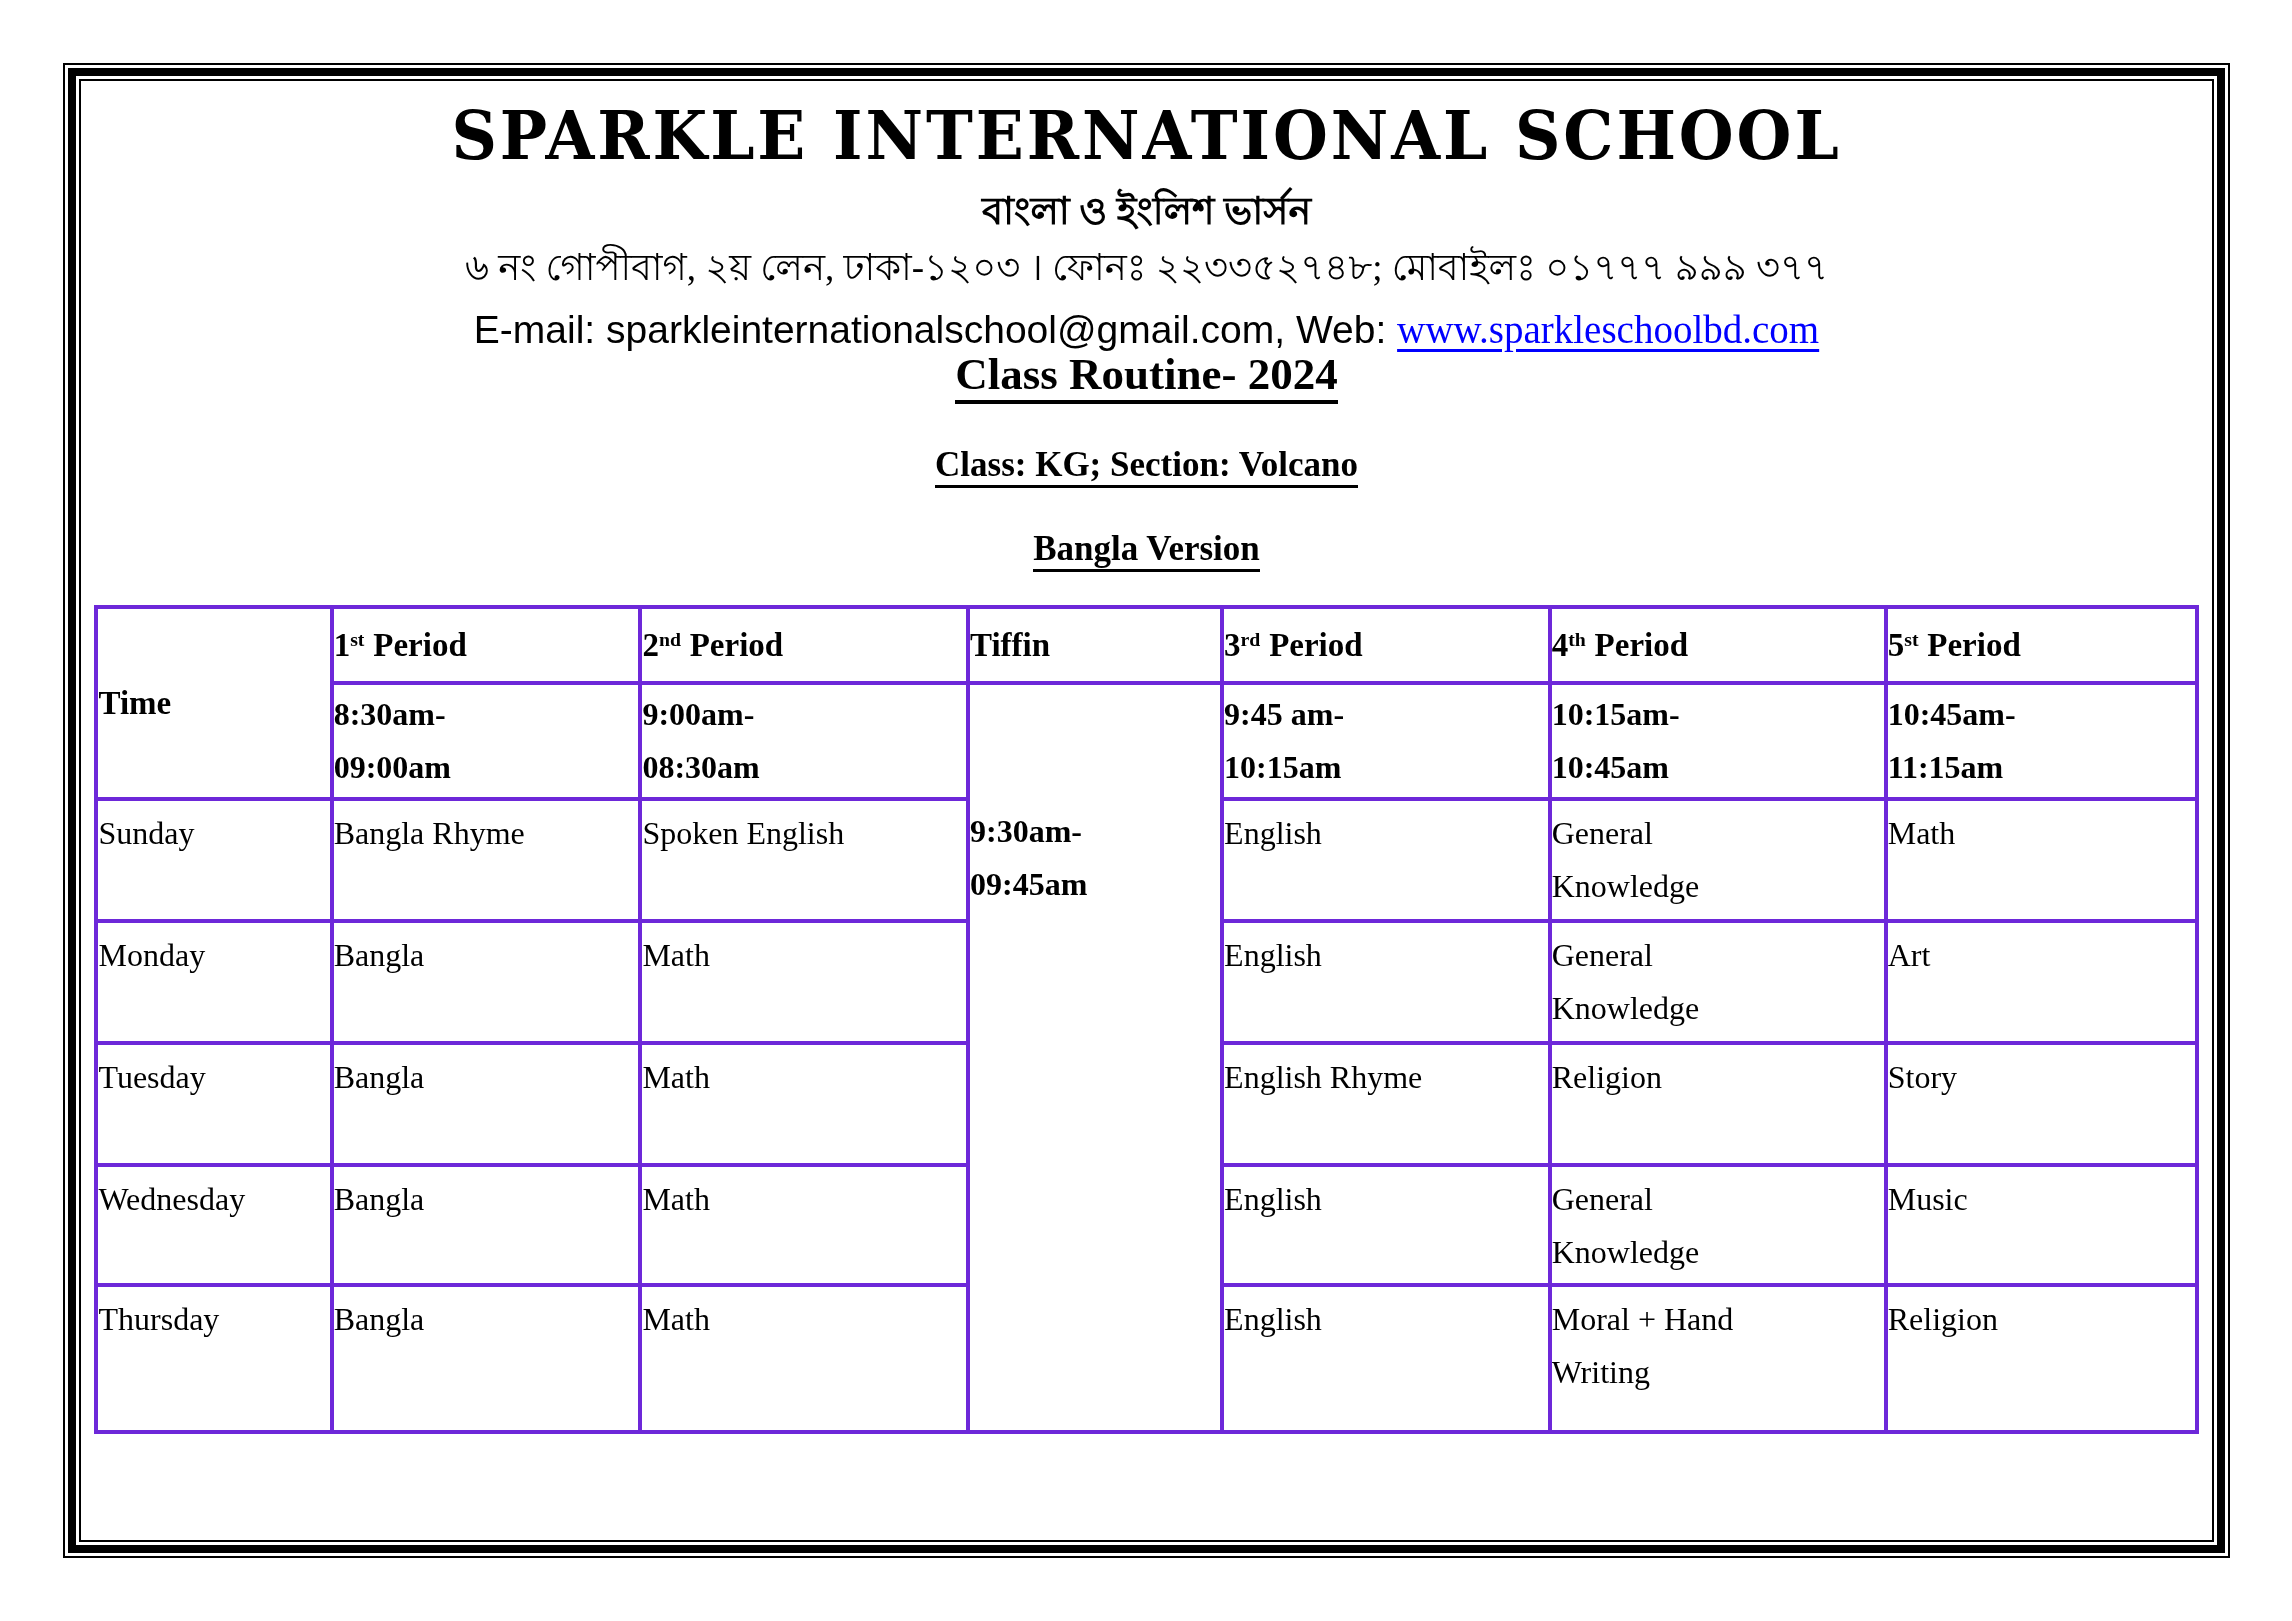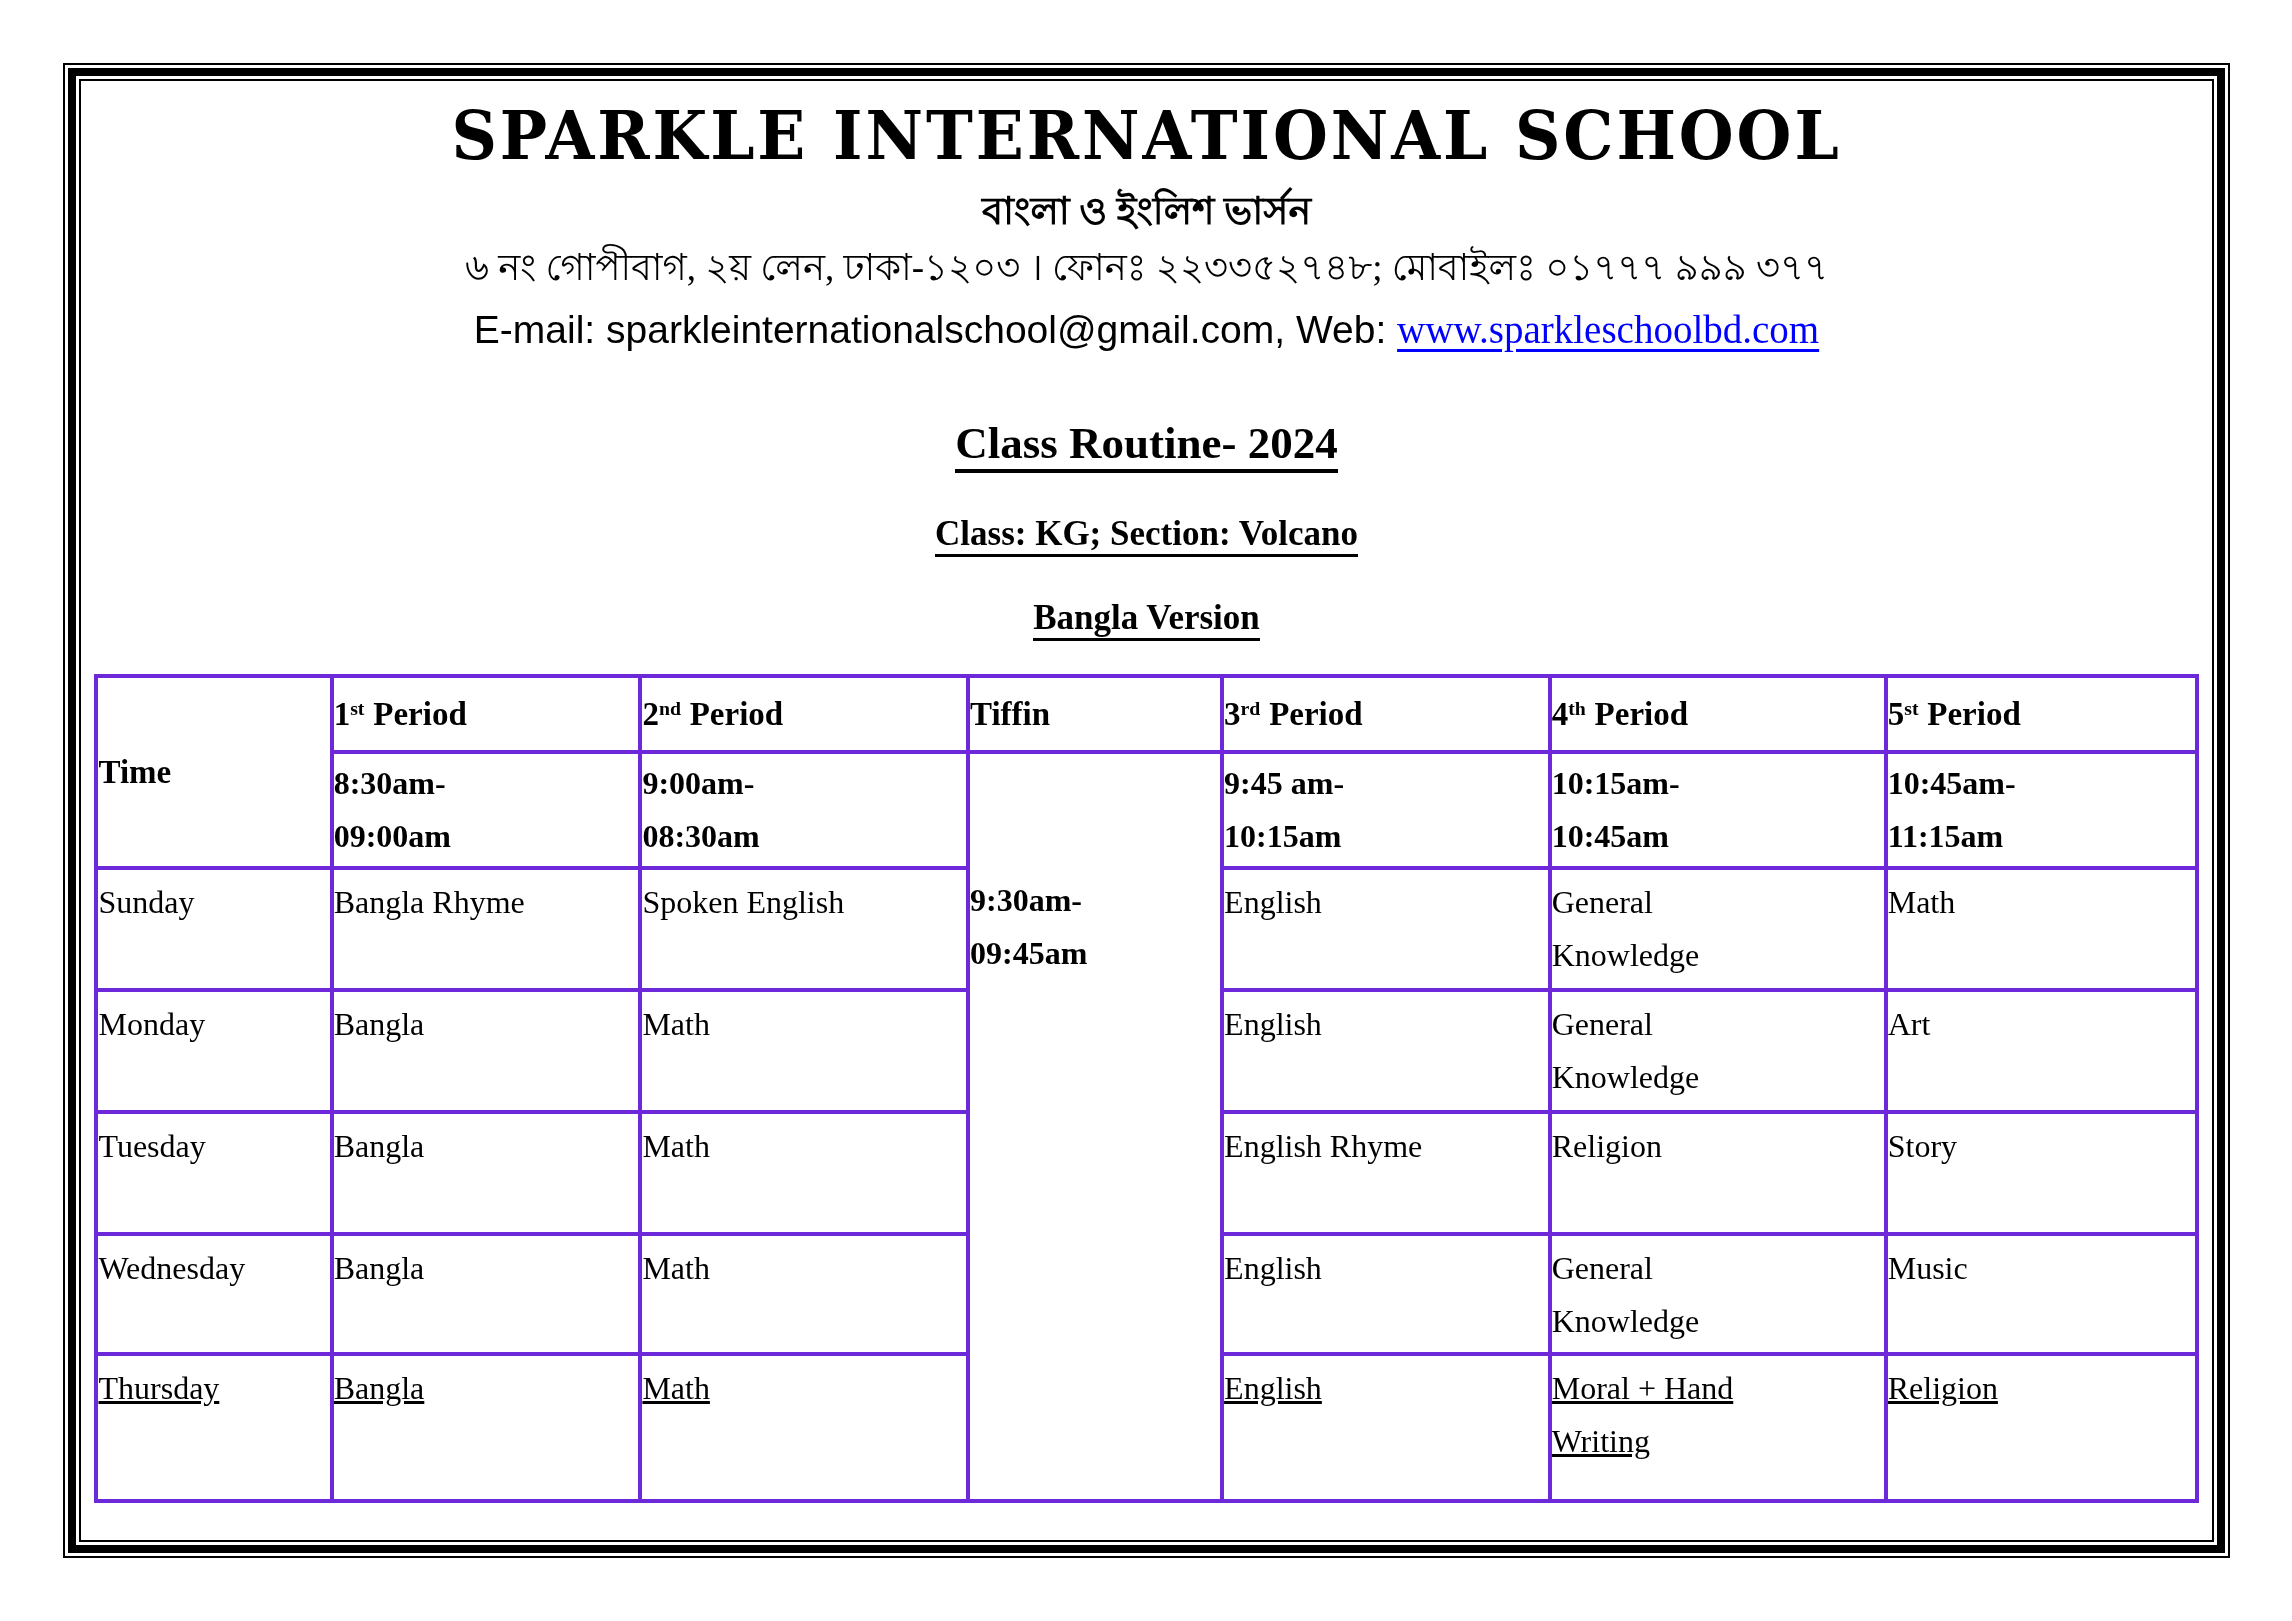--- a/index.html
+++ b/index.html
@@ -60,21 +60,20 @@
     line-height: 1.1;
   }
   .weblink {
     font-family: "Liberation Serif", serif;
     color: #0000FF;
     text-decoration: underline;
     text-decoration-thickness: 2.9px;
     text-underline-offset: 5.9px;
   }
   .doc-title {
-    margin-top: 69px;
     text-align: center;
     font-size: 45px;
     font-weight: 700;
     line-height: 1.0;
   }
   .doc-title .u { border-bottom: 4.9px solid #000; padding-bottom: 3.9px; display: inline-block; }
   .doc-sub {
     margin-top: 43px;
     text-align: center;
     font-size: 35px;
@@ -95,21 +94,21 @@
     font-size: 32px;
     line-height: 1.65;
     white-space: pre-line;
     overflow: hidden;
   }
   table.routine th { font-weight: 700; font-size: 33px; vertical-align: middle; }
   tr.hdr-row    { height: 76px; }
   tr.time-row   { height: 116px; }
   tr.day-row    { height: 122px; margin-left: 12px; }
   tr.day-row-wed{ height: 120px; }
-  tr.day-row-thu{ height: 147px; text-decoration: underline; }
+  tr.day-row-thu{ height: 147px; }
   .time-cell-group { vertical-align: middle; font-weight: 700; }
   td.day-name, td.subject { vertical-align: top; padding-top: 5.9px; font-weight: 400; }
   td.tiffin-time {
     vertical-align: top;
     padding-top: 120px;
     font-weight: 700;
     margin-top: 30px;
   }
   sup.ord {
     font-size: 0.60em;

